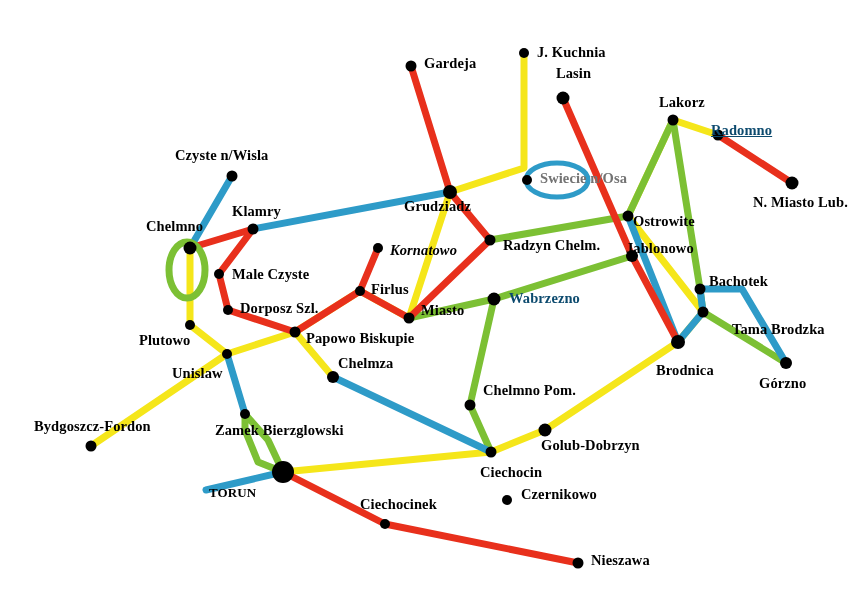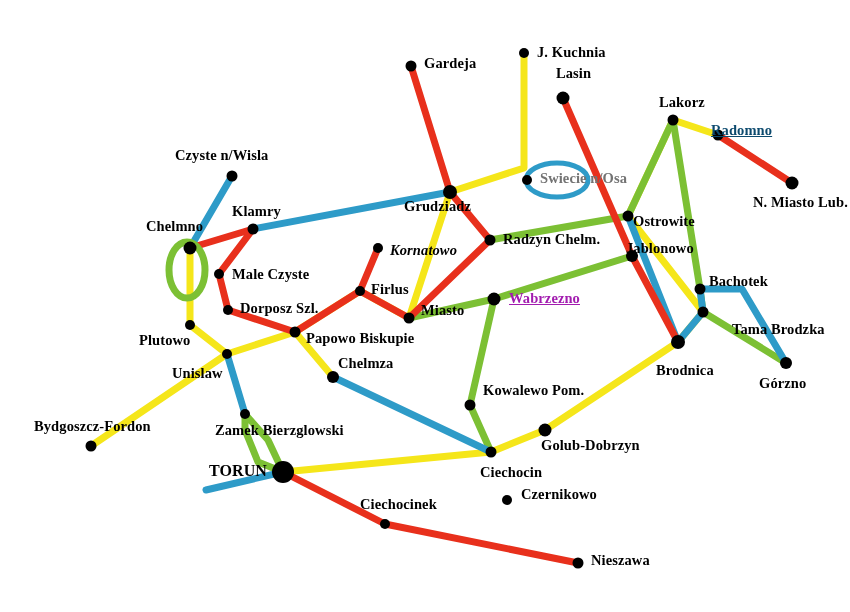--- a/index.html
+++ b/index.html
@@ -54,21 +54,22 @@
     font-family: "Liberation Serif", "DejaVu Serif", serif;
     font-weight: bold;
     font-size: 14.5px;
     color: #000000;
     white-space: nowrap;
     line-height: 1.08;
     letter-spacing: 0.1px;
     pointer-events: auto;
   }
   .station-label.big {
-    font-size: 16px;
+    font-size: 13px;
+    margin-top: 24px;
   }
 </style>
 </head>
 <body>
 
 <div id="map-root">
 
   <svg id="map-svg" viewBox="0 0 850 612" xmlns="http://www.w3.org/2000/svg">
     <g id="lines-group">
         <path class="route-line" d="M524 53 L524 168 L450 192 L409 318 L360 291 L295 332 L227 354" stroke="#F5E61A" stroke-width="7"></path>
@@ -152,23 +153,23 @@
       <div class="station-label big" style="left: 209px; top: 462px; color: rgb(0, 0, 0);">TORUN</div>
       <div class="station-label" style="left: 338px; top: 356px; color: rgb(0, 0, 0);">Chelmza</div>
       <div class="station-label" style="left: 371px; top: 282px; color: rgb(0, 0, 0);">Firlus</div>
       <div class="station-label" style="left: 390px; top: 243px; color: rgb(0, 0, 0); font-style: italic;">Kornatowo</div>
       <div class="station-label" style="left: 421px; top: 303px; color: rgb(0, 0, 0);">Miasto</div>
       <div class="station-label" style="left: 424px; top: 56px; color: rgb(0, 0, 0);">Gardeja</div>
       <div class="station-label" style="left: 404px; top: 199px; color: rgb(0, 0, 0);">Grudziadz</div>
       <div class="station-label" style="left: 537px; top: 45px; color: rgb(0, 0, 0);">J. Kuchnia</div>
       <div class="station-label" style="left: 556px; top: 66px; color: rgb(0, 0, 0);">Lasin</div>
       <div class="station-label" style="left: 540px; top: 171px; color: #737373;">Swiecie n/Osa</div>
-      <div class="station-label" style="left: 503px; top: 232px; color: rgb(0, 0, 0); text-align: center;">Radzyn Chelm.</div>
-      <div class="station-label" style="left: 509px; top: 291px; color: #a21caf; text-decoration: underline;">Wabrzezno</div>
-      <div class="station-label" style="left: 483px; top: 383px; color: rgb(0, 0, 0);">Kowalewo Pom.</div>
+      <div class="station-label" style="left: 503px; top: 238px; color: rgb(0, 0, 0); text-align: center;">Radzyn Chelm.</div>
+      <div class="station-label" style="left: 509px; top: 291px; color: #0c4a6e;">Wabrzezno</div>
+      <div class="station-label" style="left: 483px; top: 383px; color: rgb(0, 0, 0);">Chelmno Pom.</div>
       <div class="station-label" style="left: 480px; top: 465px; color: rgb(0, 0, 0);">Ciechocin</div>
       <div class="station-label" style="left: 541px; top: 438px; color: rgb(0, 0, 0);">Golub-Dobrzyn</div>
       <div class="station-label" style="left: 521px; top: 487px; color: rgb(0, 0, 0);">Czernikowo</div>
       <div class="station-label" style="left: 360px; top: 497px; color: rgb(0, 0, 0);">Ciechocinek</div>
       <div class="station-label" style="left: 591px; top: 553px; color: rgb(0, 0, 0);">Nieszawa</div>
       <div class="station-label" style="left: 633px; top: 214px; color: rgb(0, 0, 0);">Ostrowite</div>
       <div class="station-label" style="left: 626px; top: 241px; color: rgb(0, 0, 0);">Jablonowo</div>
       <div class="station-label" style="left: 659px; top: 95px; color: rgb(0, 0, 0);">Lakorz</div>
       <div class="station-label" style="left: 711px; top: 123px; color: #0c4a6e; text-decoration: underline;">Radomno</div>
       <div class="station-label" style="left: 721px; top: 195px; color: rgb(0, 0, 0); margin-left: 32px;">N. Miasto Lub.</div>

